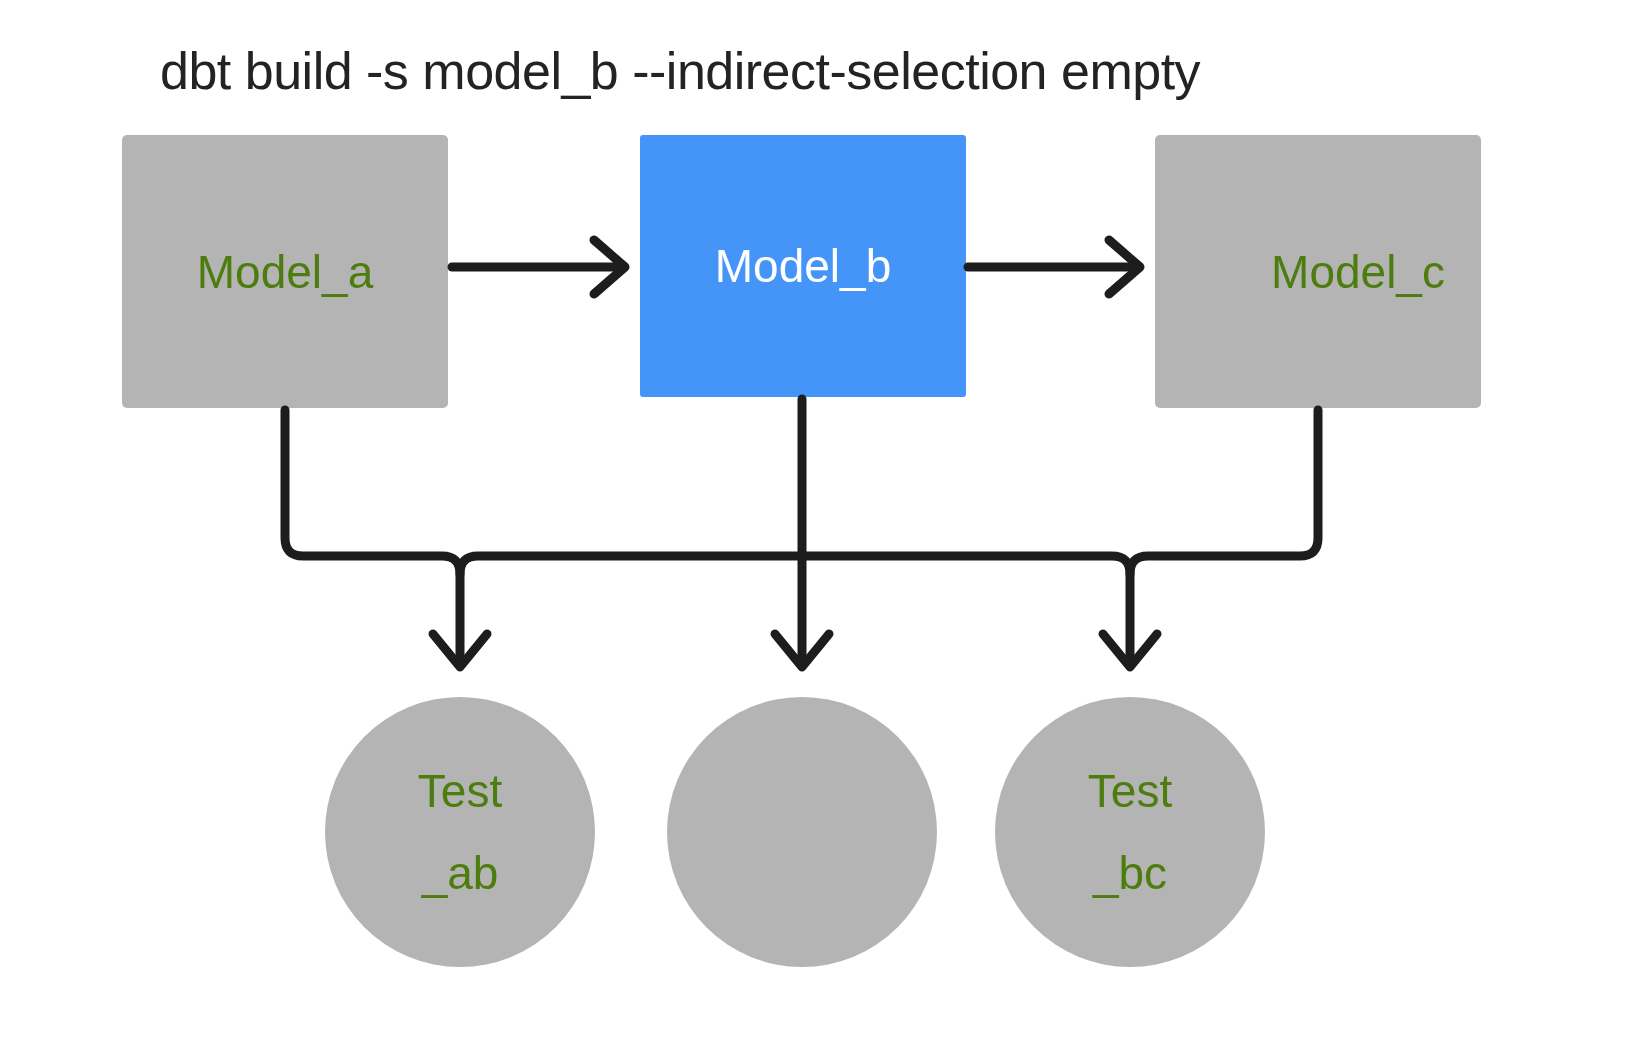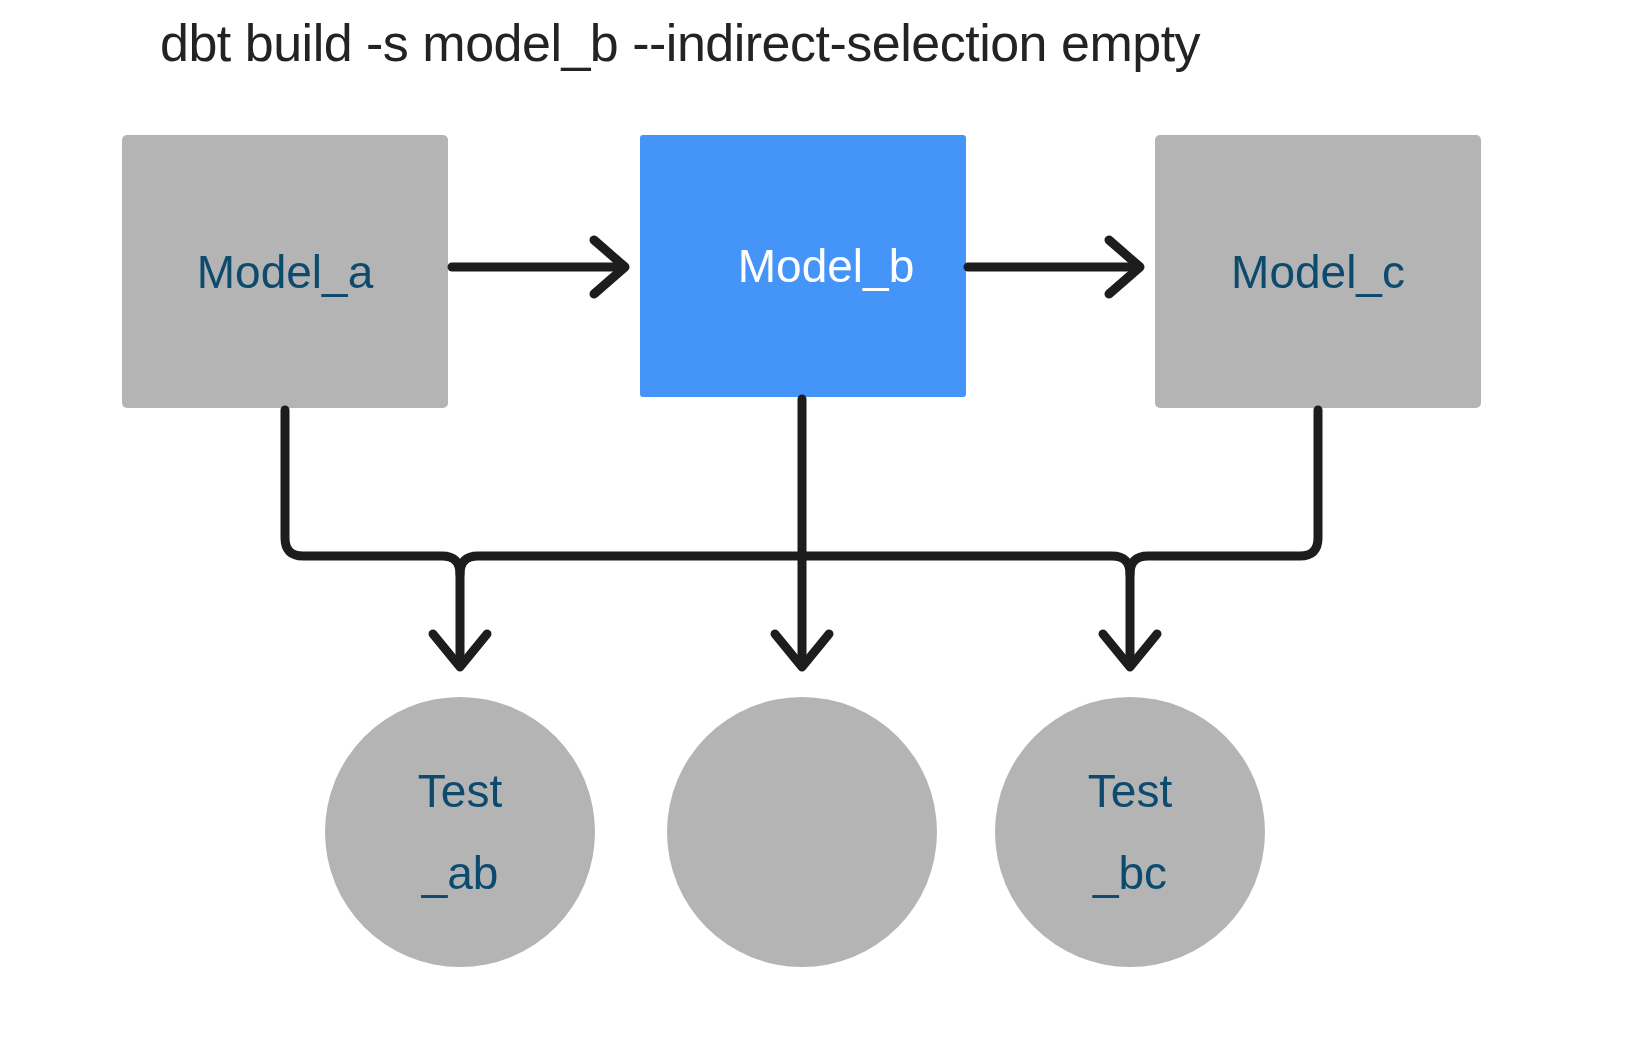--- a/index.html
+++ b/index.html
@@ -20,42 +20,42 @@
   #diagram-svg {
     position: absolute;
     left: 0;
     top: 0;
     width: 1630px;
     height: 1060px;
   }
   .title-text {
     position: absolute;
     left: 160px;
-    top: 12px;
+    top: 40px;
     font-size: 52px;
     line-height: 62px;
     color: #232323;
     white-space: nowrap;
     font-family: "Liberation Sans", sans-serif;
     letter-spacing: -0.5px;
   }
   .node-label {
     position: absolute;
     display: flex;
     align-items: center;
     justify-content: center;
     text-align: center;
     font-size: 46px;
     line-height: 82px;
-    color: #0c4a6e;
+    color: #4d7c0f;
     font-family: "Liberation Sans", sans-serif;
     pointer-events: none;
     white-space: pre-line;
   }
-  .node-label.on-blue { color: #ffffff; margin-left: 23px; }
+  .node-label.on-blue { color: #ffffff; }
 </style>
 </head>
 <body>
 
 <div id="canvas">
 
   <div class="title-text">dbt build -s model_b --indirect-selection empty</div>
 
   <svg id="diagram-svg" viewBox="0 0 1630 1060">
 
@@ -88,21 +88,21 @@
       <path d="M 433 634 L 460 667 L 487 634"></path>
       <path d="M 775 634 L 802 667 L 829 634"></path>
       <path d="M 1103 634 L 1130 667 L 1157 634"></path>
     </g>
   </svg>
 
   <div class="node-label" style="left:122px; top:135px; width:326px; height:273px;">Model_a</div>
 
   <div class="node-label on-blue" style="left:640px; top:135px; width:326px; height:262px;">Model_b</div>
 
-  <div class="node-label" style="left:1155px; top:135px; width:326px; height:273px;">Model_c</div>
+  <div class="node-label" style="left:1155px; top:135px; width:326px; height:273px;padding-left:40px;">Model_c</div>
 
   <div class="node-label" style="left:325px; top:697px; width:270px; height:270px;">Test
 _ab</div>
 
 
   <div class="node-label" style="left:995px; top:697px; width:270px; height:270px;">Test
 _bc</div>
 
 </div>
 

